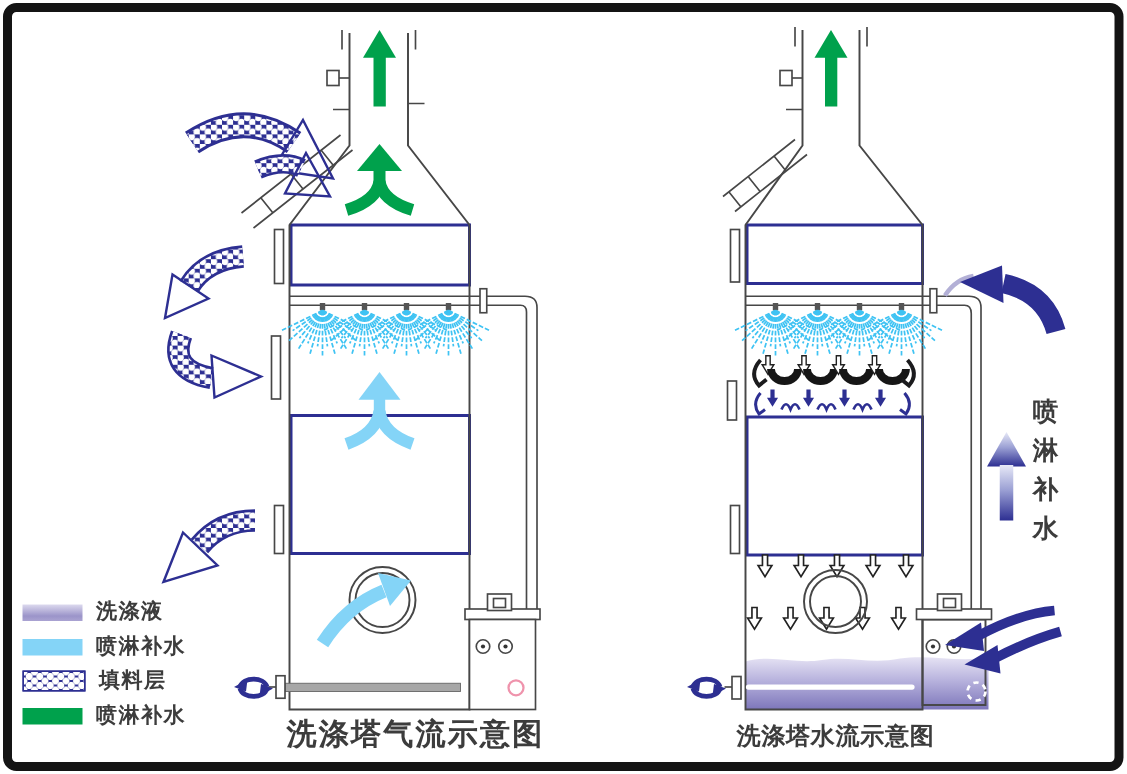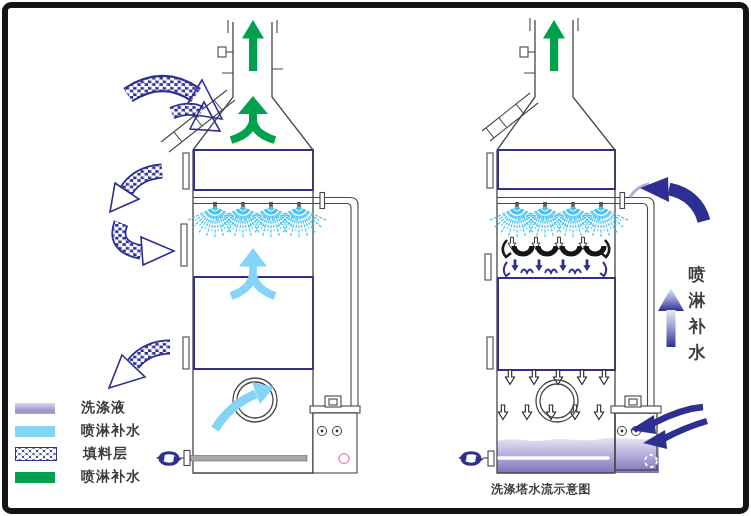--- a/index.html
+++ b/index.html
@@ -19,36 +19,36 @@
   .fn  {fill:var(--c-navy,#2d2f92);}
   .sn  {stroke:var(--c-navy,#2d2f92);fill:none;}
   .fg  {fill:var(--c-green,#00a14c);}
   .sg  {stroke:var(--c-green,#00a14c);fill:none;}
   .fb  {fill:var(--c-blueSoft,#84d4f7);}
   .sb  {stroke:var(--c-blueSoft,#84d4f7);fill:none;}
   .ssp {stroke:var(--c-spray,#3fc3f3);fill:none;}
   .blk {stroke:#1b1b1d;fill:none;}
   
   .legend{position:absolute;left:15px;top:401px;display:flex;flex-direction:column;gap:9px;}
-  .legend-row{display:flex;align-items:center;gap:26px;height:14px;}
+  .legend-row{display:flex;align-items:center;gap:9px;height:14px;}
   .swatch{width:40px;height:11px;flex:0 0 auto;}
   .sw-wash{background:linear-gradient(180deg,#dcd9ee 0%,#9b94c9 70%,#aaa3d2 100%);}
   .sw-gas{background:var(--c-blueSoft,#84d4f7);}
   .sw-pack{
     height:12px;background-color:var(--c-navy,#2d2f92);border:1px solid var(--c-navy,#2d2f92);
     background-image:radial-gradient(circle,#fff 2.1px,rgba(255,255,255,0) 2.6px),
                      radial-gradient(circle,#fff 2.1px,rgba(255,255,255,0) 2.6px);
     background-size:7px 6px,7px 6px;background-position:0 0,3.5px 3px;
   }
   .sw-clean{background:var(--c-green,#00a14c);}
   .legend-label{font-size:14px;font-weight:600;letter-spacing:1px;color:var(--c-ink,#3c3c3c);white-space:nowrap;}
   
   .caption{position:absolute;font-weight:600;color:var(--c-ink,#3c3c3c);white-space:nowrap;}
   .caption-left{left:191px;top:476px;font-size:20px;letter-spacing:1.5px;}
-  .caption-right{left:491px;top:481px;font-size:12px;letter-spacing:0.5px;}
+  .caption-right{left:491px;top:481px;font-size:16px;letter-spacing:0.5px;}
   
   .side-label{
     position:absolute;left:686px;top:262px;width:22px;
     font-size:17px;line-height:26px;font-weight:600;color:var(--c-ink,#3c3c3c);
     text-align:center;word-break:break-all;
   }
 </style>
 </head>
 <body>
 
@@ -373,16 +373,17 @@
     <div class="legend-row">
       <span class="swatch sw-pack"></span>
       <span class="legend-label">填料层</span>
     </div>
     <div class="legend-row">
       <span class="swatch sw-clean"></span>
       <span class="legend-label">喷淋补水</span>
     </div>
   </div>
 
+  <div class="caption caption-left">洗涤塔气流示意图</div>
   <div class="caption caption-right">洗涤塔水流示意图</div>
 
   <div class="side-label">喷淋补水</div>
 </div>
 
 </body></html>

